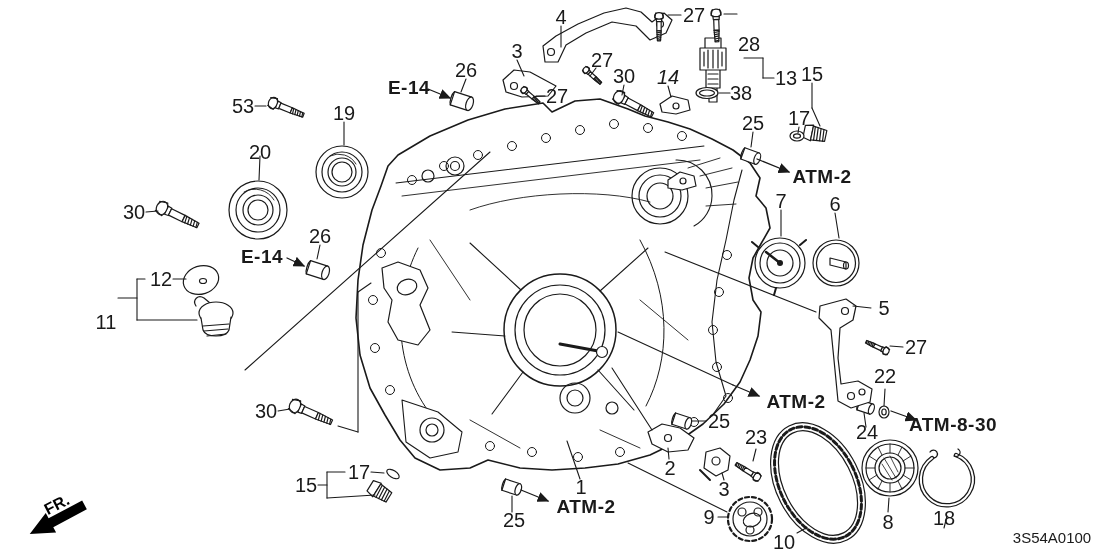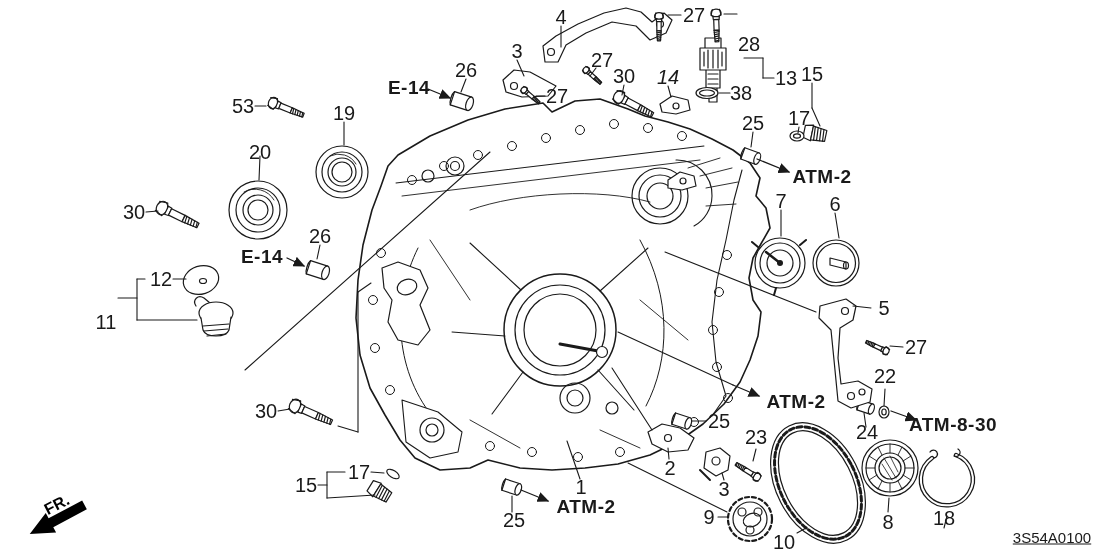--- a/index.html
+++ b/index.html
@@ -397,14 +397,14 @@
       <div class="callout" style="left: 266px; top: 411px;">30</div>
       <div class="callout" style="left: 306px; top: 485px;">15</div>
       <div class="callout" style="left: 359px; top: 472px;">17</div>
       <div class="callout" style="left: 514px; top: 520px;">25</div>
       <div class="callout bold" style="left: 586px; top: 506px;">ATM-2</div>
       <div class="callout" style="left: 581px; top: 487px;">1</div>
     </div>
 
   <div class="fr" style="left:44px;top:496px;transform:rotate(-27deg);">FR.</div>
 
-  <div class="meta" style="left:1052px;top:537px;text-decoration:underline;">3S54A0100</div>
+  <div class="meta" style="left:1052px;top:537px;">3S54A0100</div>
 </div>
 
 </body></html>

